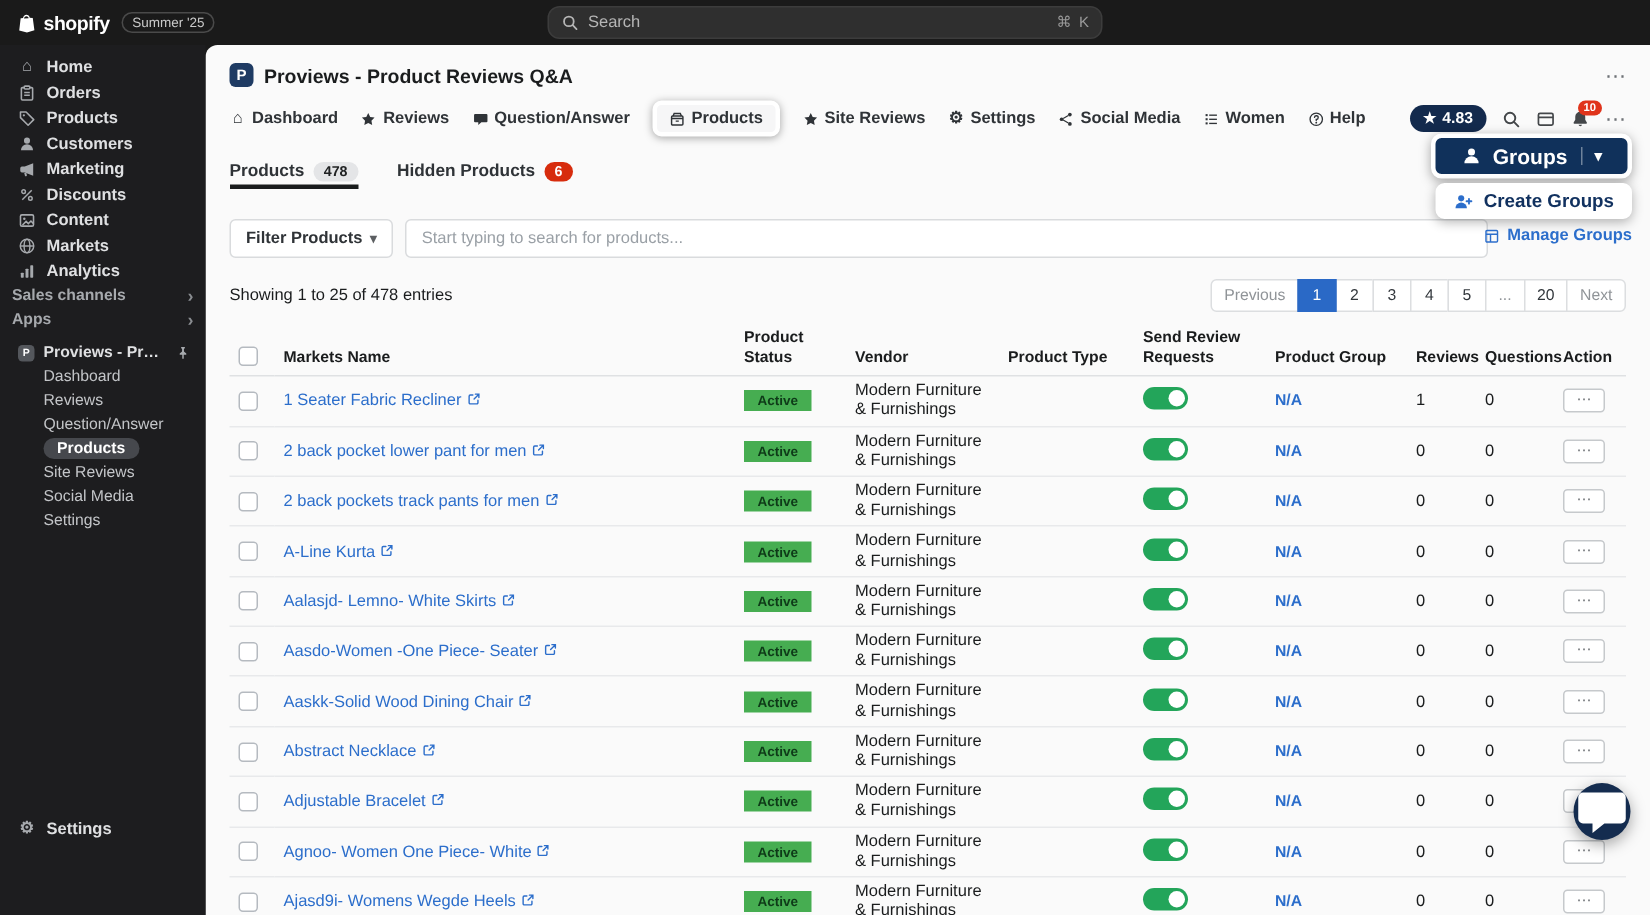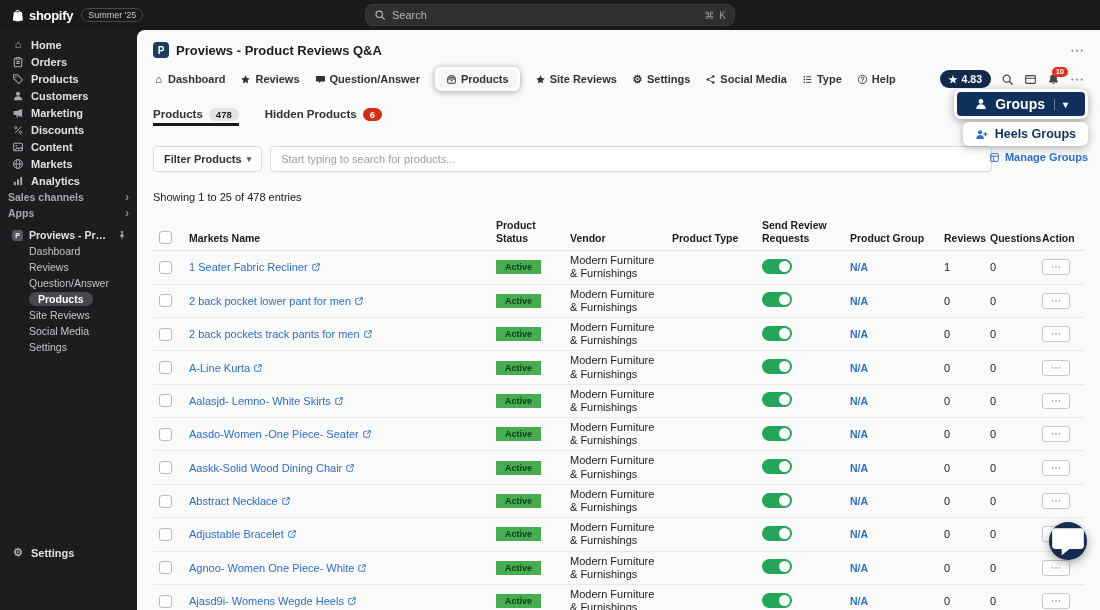--- a/index.html
+++ b/index.html
@@ -360,21 +360,21 @@
             <span class="ic">
               <svg viewBox="0 0 16 16" fill="currentColor">
                 <rect x="2.5" y="3" width="2" height="2"></rect>
                 <rect x="2.5" y="7" width="2" height="2"></rect>
                 <rect x="2.5" y="11" width="2" height="2"></rect>
                 <rect x="6" y="3.4" width="7.5" height="1.3"></rect>
                 <rect x="6" y="7.4" width="7.5" height="1.3"></rect>
                 <rect x="6" y="11.4" width="7.5" height="1.3"></rect>
               </svg>
             </span>
-            <span>Type</span>
+            <span>Women</span>
           </div>
           <div class="nav-item">
             <span class="ic">
               <svg viewBox="0 0 16 16" fill="none" stroke="currentColor" stroke-width="1.3">
                 <circle cx="8" cy="8" r="6"></circle>
                 <path d="M6.3 6.2A1.8 1.8 0 1 1 8 8.2v1" stroke-linecap="round"></path>
                 <circle cx="8" cy="11.3" r=".9" fill="currentColor" stroke="none"></circle>
               </svg>
             </span>
             <span>Help</span>
@@ -423,20 +423,33 @@
       <div class="filter-row">
         <button class="filter-btn">
           <span>Filter Products</span>
           <span class="chev-down">▾</span>
         </button>
         <input class="product-search" type="text" placeholder="Start typing to search for products..." style="">
       </div>
 
       <div class="info-row">
         <span class="summary">Showing 1 to 25 of 478 entries</span>
+        <div class="pagination">
+          <button class="pg-btn pg-prev">Previous</button>
+          <span id="pg-pages">
+              <button class="pg-btn active">1</button>
+              <button class="pg-btn">2</button>
+              <button class="pg-btn">3</button>
+              <button class="pg-btn">4</button>
+              <button class="pg-btn">5</button>
+              <button class="pg-btn dots">...</button>
+              <button class="pg-btn">20</button>
+            </span>
+          <button class="pg-btn pg-next">Next</button>
+        </div>
       </div>
 
       <table class="products-table">
         <thead>
           <tr>
             <th class="col-check">
                 <input type="checkbox" style="">
               </th>
             <th>Markets Name</th>
             <th class="col-status">Product Status</th>
@@ -665,21 +678,21 @@
         <span class="gchev">▾</span>
       </button>
       <div class="groups-dropdown">
         <span class="ic">
             <svg viewBox="0 0 16 16" fill="currentColor">
               <circle cx="6.3" cy="5.2" r="2.5"></circle>
               <path d="M1.6 13.4a4.7 4.7 0 0 1 9.4 0Z"></path>
               <path d="M12.7 5.6v4M10.7 7.6h4" stroke="currentColor" stroke-width="1.5" fill="none" stroke-linecap="round"></path>
             </svg>
           </span>
-        <span>Heels Groups</span>
+        <span>Create Groups</span>
       </div>
       <div class="manage-link">
         <span class="ic">
             <svg viewBox="0 0 16 16" fill="none" stroke="currentColor" stroke-width="1.4">
               <rect x="2.4" y="2.4" width="11.2" height="11.2" rx="1"></rect>
               <path d="M2.4 6.1h11.2M6.8 6.1v7.5"></path>
             </svg>
           </span>
         <span>Manage Groups</span>
       </div>

